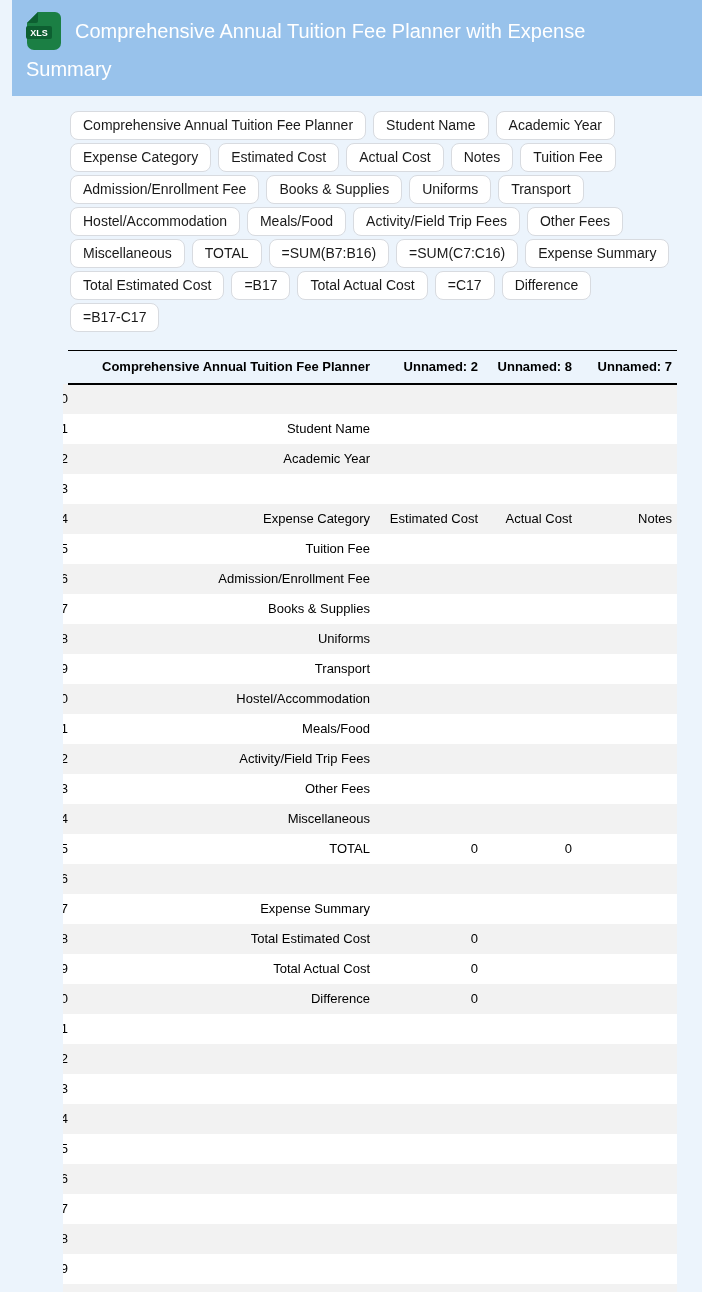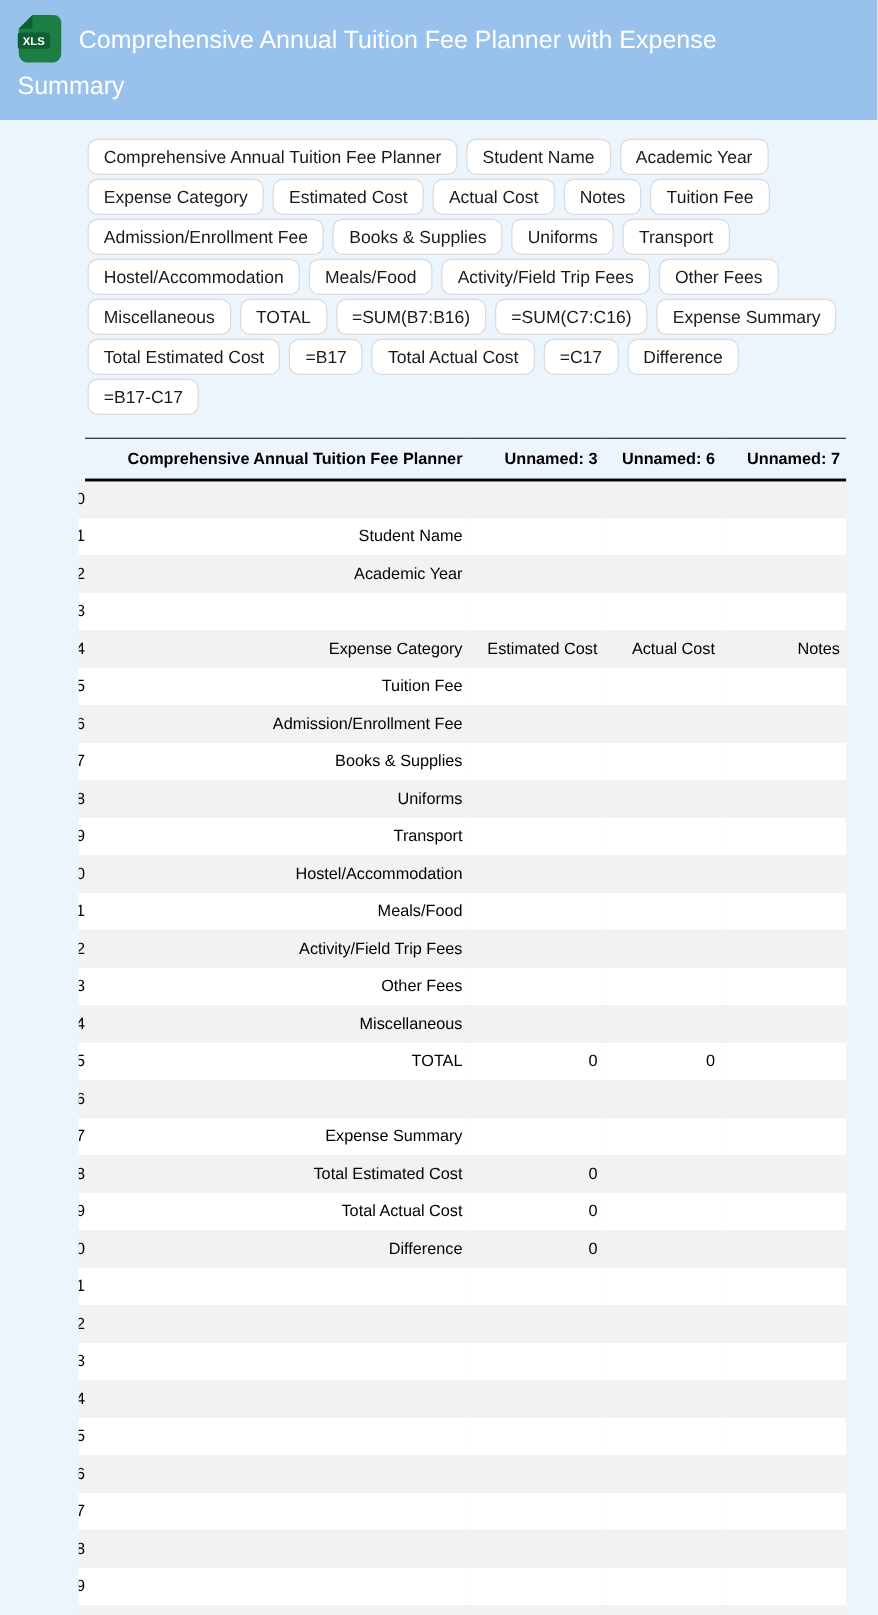--- a/index.html
+++ b/index.html
@@ -19,20 +19,21 @@
     color:#000;
     overflow:hidden;
   }
   .app-header{
     background:var(--header-bg);
     color:#fff;
     padding:13px 105px 11px 14px;
     font-size:20px;
     line-height:32px;
     min-height:88px;
+    margin-left:12px;
   }
   .file-icon{
     display:inline-block;
     width:36px;height:40px;
     margin-right:13px;
     vertical-align:middle;
     position:relative;top:-2px;
   }
   .title{font-weight:400;}
   .chips{
@@ -133,22 +134,22 @@
       <col style="width:45px">
       <col style="width:307px">
       <col style="width:108px">
       <col style="width:94px">
       <col style="width:100px">
     </colgroup>
     <thead>
       <tr>
           <th class="idx"></th>
           <th>Comprehensive Annual Tuition Fee Planner</th>
-          <th>Unnamed: 3</th>
-          <th>Unnamed: 6</th>
+          <th>Unnamed: 2</th>
+          <th>Unnamed: 8</th>
           <th>Unnamed: 7</th>
         </tr>
     </thead>
     <tbody>
         <tr>
           <td class="idx">0</td>
           <td></td>
           <td></td>
           <td></td>
           <td></td>

